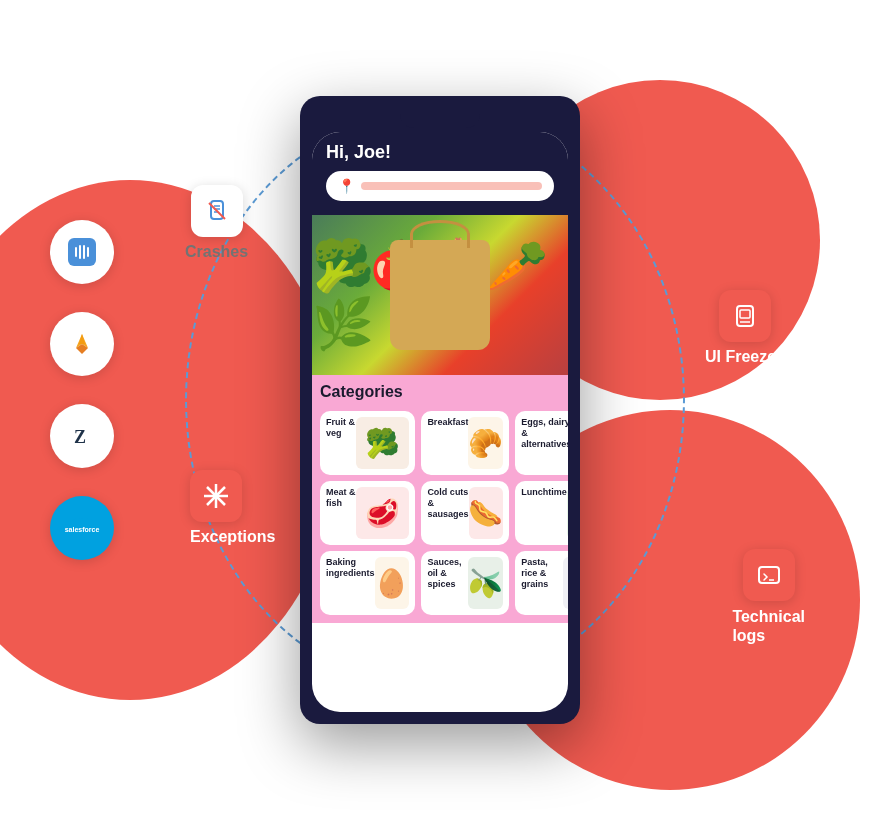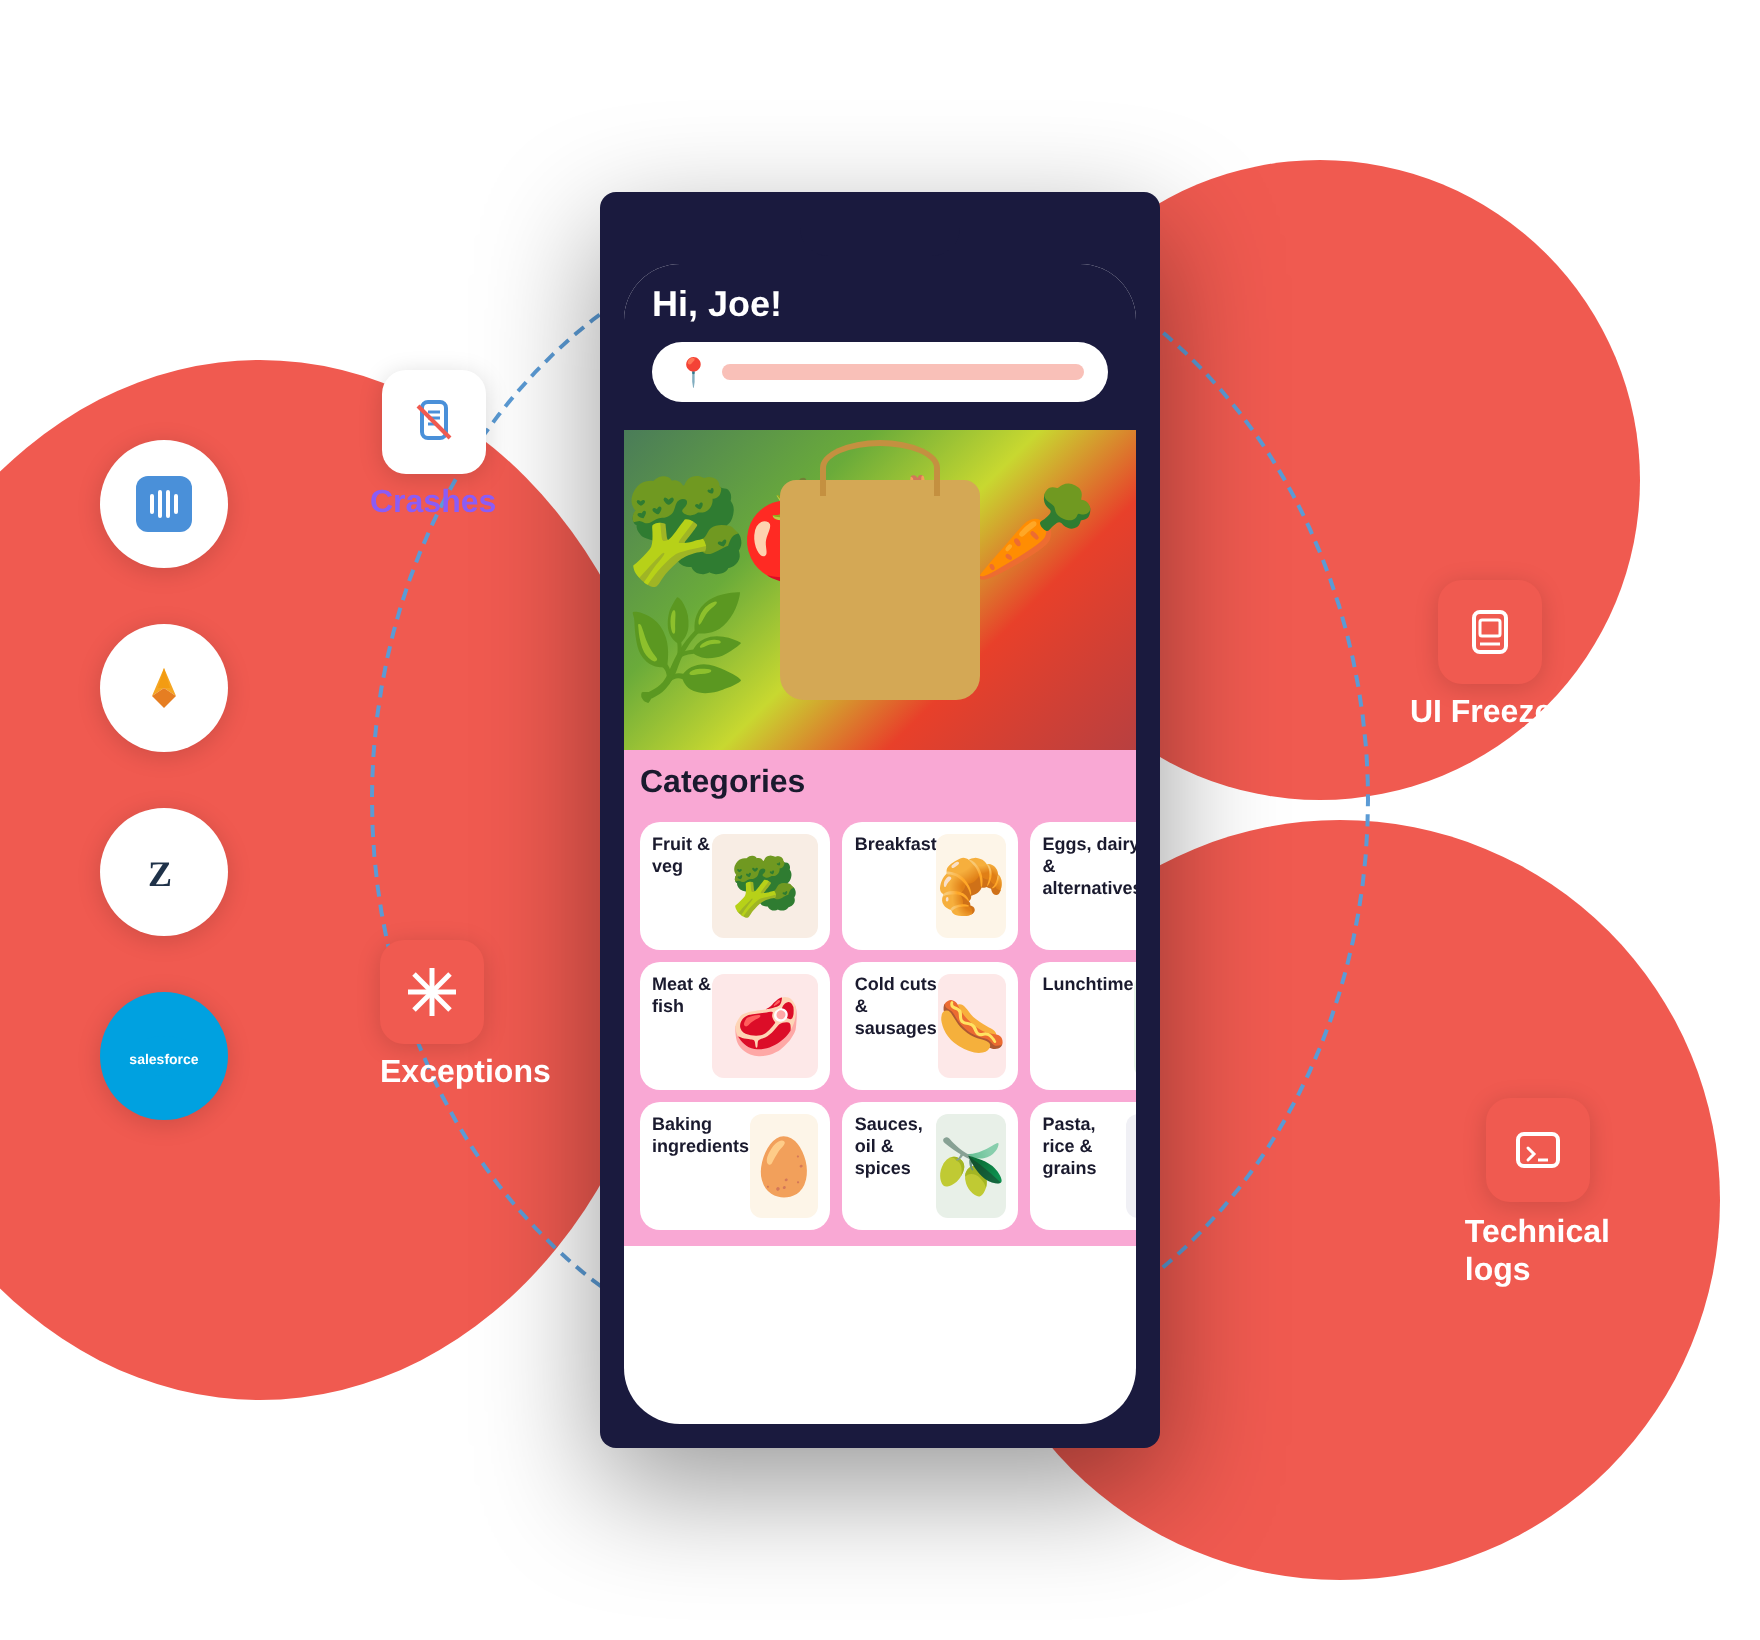--- a/index.html
+++ b/index.html
@@ -102,21 +102,21 @@
       box-shadow: 0 2px 12px rgba(0,0,0,0.15);
       display: flex;
       align-items: center;
       justify-content: center;
       font-size: 22px;
     }
 
     .label-text {
       font-size: 16px;
       font-weight: 600;
-      color: #8b5cf6;
+      color: #737373;
     }
 
     .label-exceptions {
       position: absolute;
       left: 190px;
       top: 470px;
       z-index: 5;
       display: flex;
       flex-direction: column;
       gap: 6px;
@@ -181,21 +181,21 @@
       left: 50%;
       top: 50%;
       transform: translate(-50%, -50%);
       z-index: 3;
       width: 280px;
     }
 
     .phone {
       width: 280px;
       background: #1a1a3e;
-      border-radius: 8px;
+      border-radius: 20px;
       padding: 12px;
       box-shadow: 0 20px 60px rgba(0,0,0,0.4);
       position: relative;
     }
 
     .phone-notch {
       width: 80px;
       height: 20px;
       background: #1a1a3e;
       border-radius: 0 0 14px 14px;

